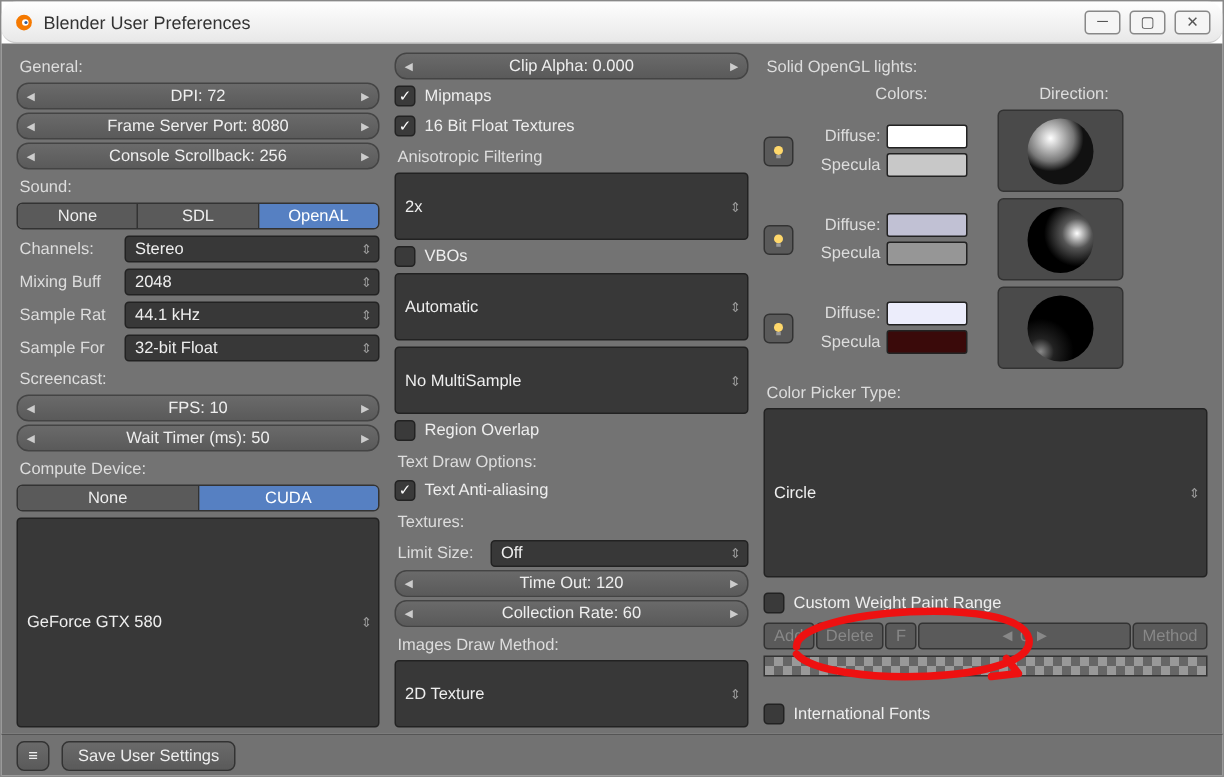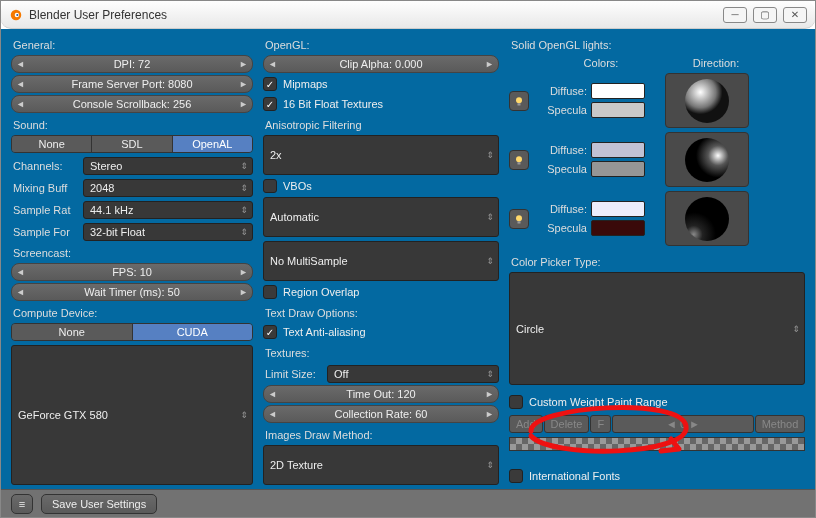--- a/index.html
+++ b/index.html
@@ -3,21 +3,21 @@
 <meta charset="utf-8">
 <style>
 * { box-sizing: border-box; margin: 0; padding: 0; font-family: Arial, sans-serif; font-size: 11px; }
 body { background: #f0f0f0; width: 816px; height: 518px; overflow: hidden; }
 .window { background: #fff; border: 1px solid #888; width: 816px; height: 518px; display: flex; flex-direction: column; }
 .titlebar { height: 28px; display: flex; align-items: center; padding: 0 8px; border-bottom: 1px solid #ccc; background: linear-gradient(#fefefe,#e8e8e8); border-radius: 10px; }
 .titlebar .icon { width: 14px; height: 14px; margin-right: 6px; }
 .titlebar .title { flex: 1; color: #333; font-size: 12px; }
 .winbtns { display: flex; gap: 6px; }
 .winbtn { width: 24px; height: 16px; border: 1px solid #888; border-radius: 3px; background: #f5f5f5; display: flex; align-items: center; justify-content: center; font-size: 10px; color: #555; cursor: pointer; }
-.content { flex: 1; background: #0369a1; display: flex; padding: 6px 10px 4px 10px; gap: 10px; position: relative; }
+.content { flex: 1; background: #737373; display: flex; padding: 6px 10px 4px 10px; gap: 10px; position: relative; }
 .col { display: flex; flex-direction: column; gap: 2px; }
 .col1 { width: 242px; }
 .col2 { width: 236px; }
 .col3 { flex: 1; }
 .section-label { color: #ddd; font-size: 11px; margin: 4px 0 2px 2px; }
 .pillbtn { background: linear-gradient(#6a6a6a,#5a5a5a); border: 1px solid #444; border-radius: 8px; height: 18px; display: flex; align-items: center; justify-content: center; color: #eee; position: relative; cursor: pointer; }
 .pillbtn .arrow { position: absolute; font-size: 9px; color: #ccc; }
 .pillbtn .arrow.left { left: 4px; }
 .pillbtn .arrow.right { right: 4px; }
 .btngroup { display: flex; border: 1px solid #333; border-radius: 4px; overflow: hidden; height: 18px; text-align: center; }
@@ -127,21 +127,20 @@
 
       <div class="section-label">Compute Device:</div>
       <div class="btngroup">
         <div class="seg">None</div>
         <div class="seg active">CUDA</div>
       </div>
       <div class="dropdown" style="margin-top:2px;">GeForce GTX 580</div>
     </div>
 
     <div class="col col2">
-      <div class="section-label">OpenGL:</div>
       <div class="pillbtn">
           <span class="arrow left">◄</span>
           <span>Clip Alpha: 0.000</span>
           <span class="arrow right">►</span>
         </div>
       <div class="checkbox">
           <span class="cb checked"></span>
           <span>Mipmaps</span>
         </div>
       <div class="checkbox">

